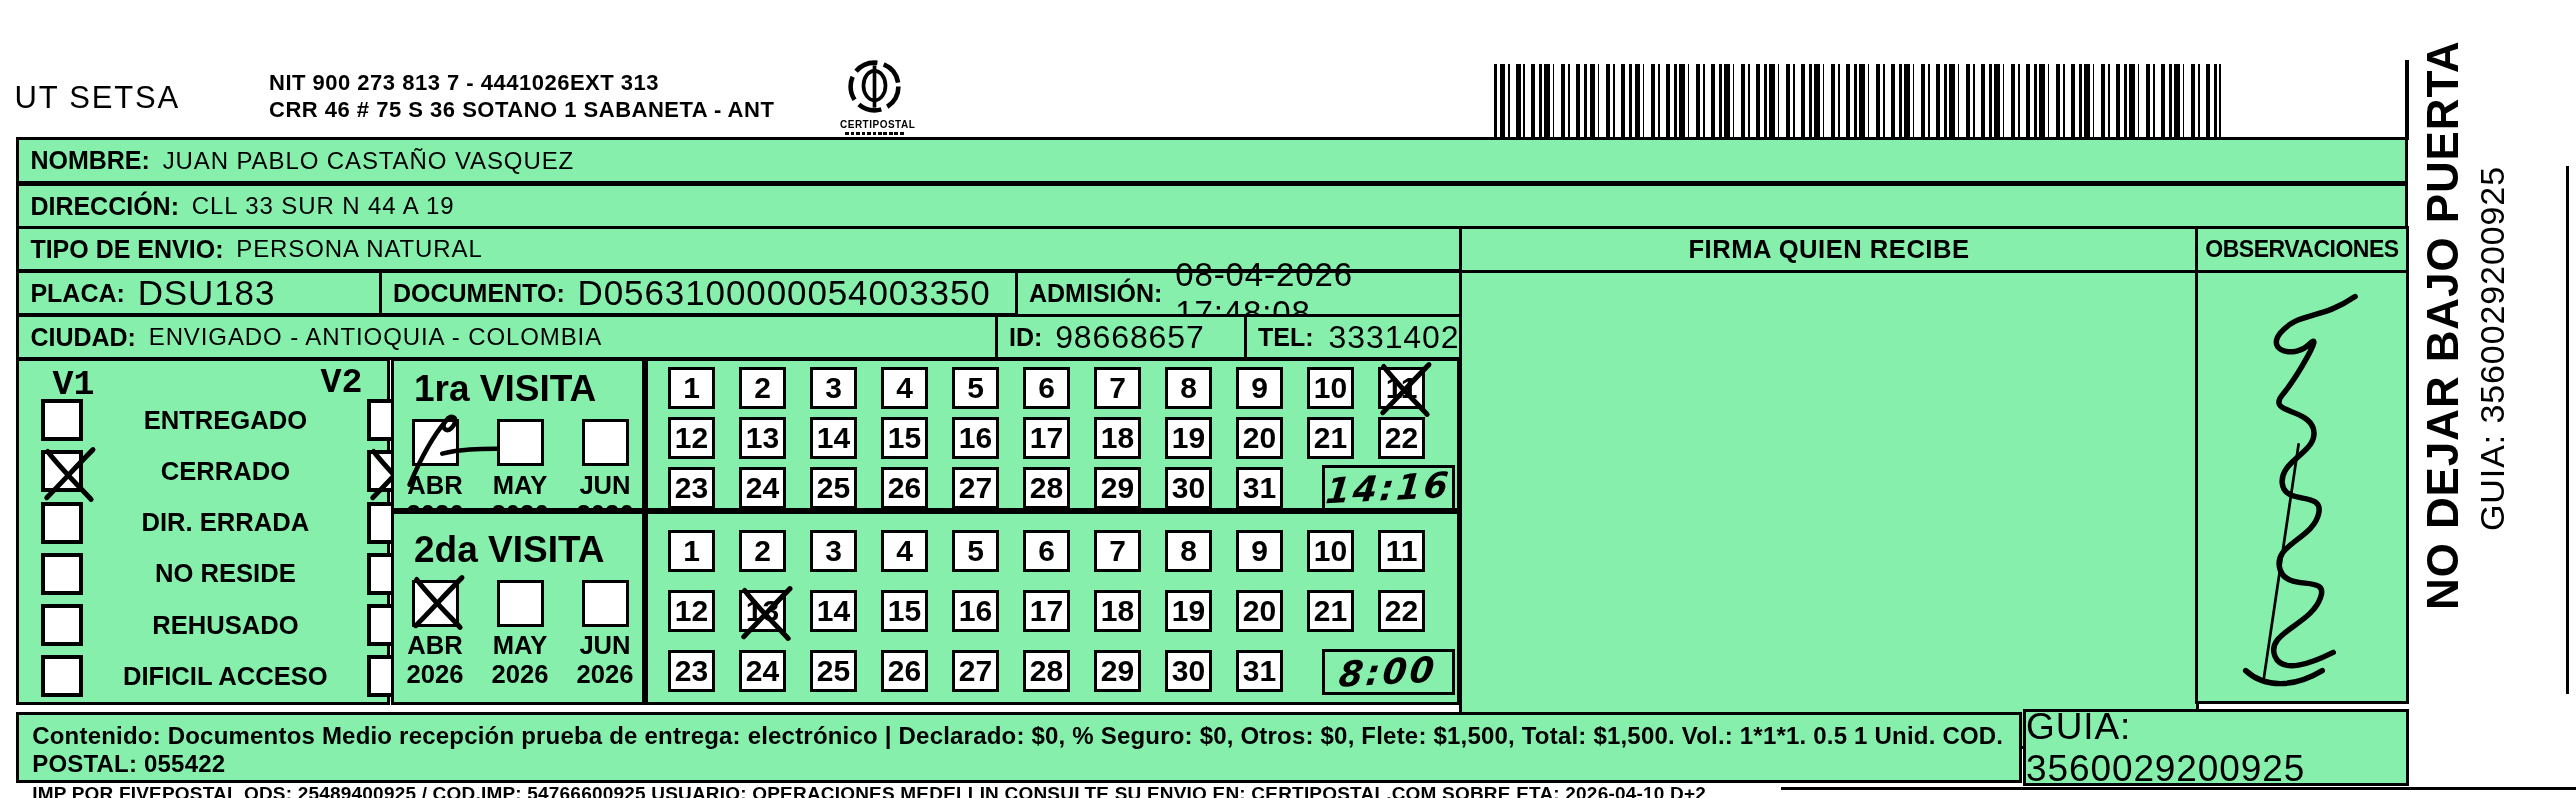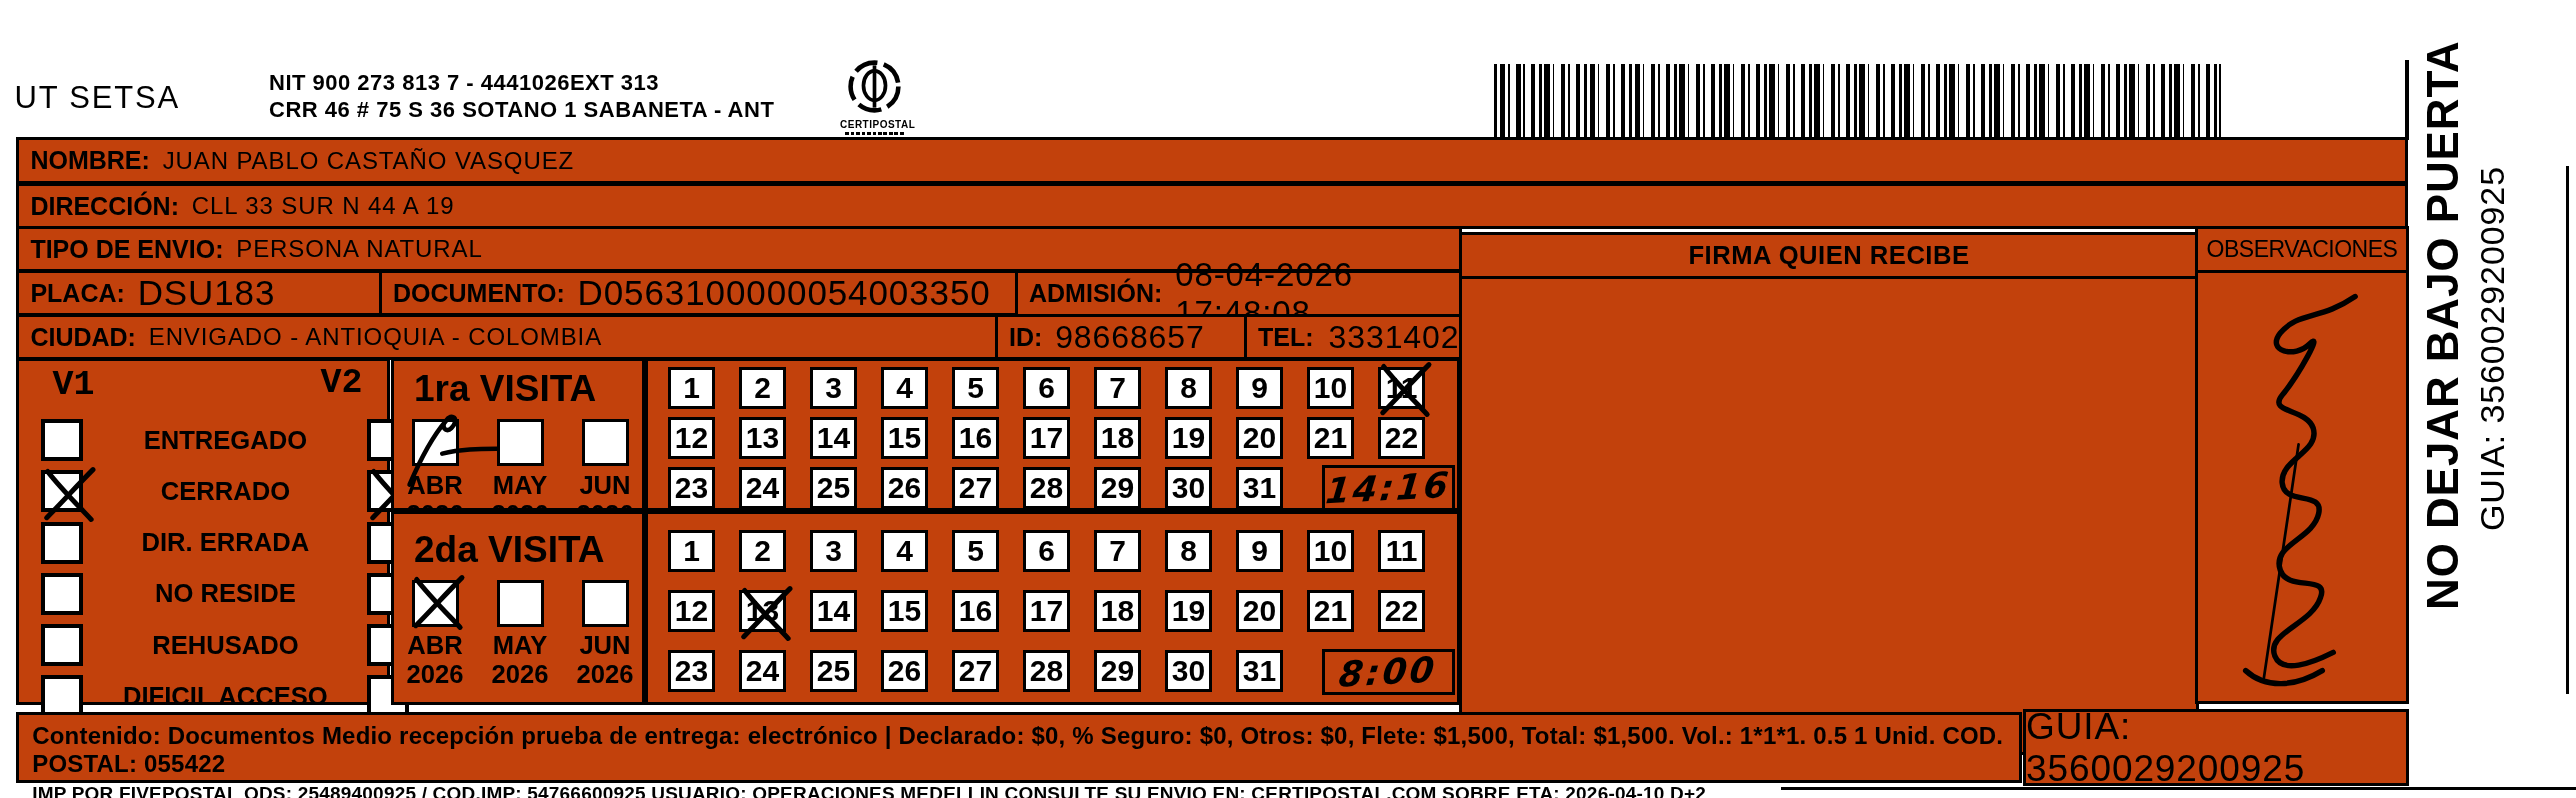--- a/index.html
+++ b/index.html
@@ -2,21 +2,21 @@
 <html style="font-size:14.6px"><head>
 <meta charset="utf-8">
 <style>
   * { margin:0; padding:0; box-sizing:border-box; }
   html,body { background:#e8e8e8; }
   .doc {
     position:relative; width:2576px; height:798px; background:#fff; color:#000;
     font-family:"Liberation Sans", sans-serif; overflow:hidden;
   }
   .abs { position:absolute; }
-  .bx { position:absolute; border:3.7px solid #000; background:#c2410c; }
+  .bx { position:absolute; border:3.7px solid #000; background:#86efac; }
   .lbl { font-weight:700; font-size:25px; letter-spacing:0px; }
   .val { font-size:35px; font-weight:400; letter-spacing:0.9px; }
   .val-lg { font-size:24px; font-weight:400; letter-spacing:0.9px; }
   .rowline { display:flex; align-items:center; padding-left:11px; gap:12.8px; }
 
   
   .company { left:14.6px; top:80px; font-size:31px; letter-spacing:1.8px; }
   .nitblock { left:269px; top:69px; font-size:22px; font-weight:700; line-height:27px; letter-spacing:0.5px; }
   .logo { left:840px; top:58px; width:69px; text-align:center; }
   .logo-caption { font-size:10px; font-weight:700; letter-spacing:0.5px; margin-top:0.9px; }
@@ -26,21 +26,21 @@
   .carrier-l1 { font-size:26.5px; font-weight:700; letter-spacing:0.5px; }
   .carrier-l2 { font-size:20px; font-weight:700; margin-top:7.3px; letter-spacing:0.3px; }
   .barcode { left:1494px; top:64px; width:727px; height:77px;
     background:repeating-linear-gradient(90deg,
       #000 0 2.7px, #fff 2.7px 5.5px, #000 5.5px 11px, #fff 11px 13.7px,
       #000 13.7px 15.5px, #fff 15.5px 22px, #000 22px 26.5px, #fff 26.5px 29px,
       #000 29px 31px, #fff 31px 37px, #000 37px 41px, #fff 41px 45px); }
 
   
   .vhdr { font-size:35px; font-weight:700;font-family:Liberation Mono, monospace; }
-  .status-rows { position:absolute; left:22px; top:37px; width:368px;margin-top:20px; }
+  .status-rows { position:absolute; left:22px; top:37px; width:368px; }
   .status-row { display:flex; align-items:center; height:44px; margin-bottom:7.3px; }
   .cb { position:relative; width:42px; height:42px; border:4.6px solid #000; flex:0 0 auto; background:#fff; }
   .status-label { flex:1; text-align:center; font-size:25.6px; font-weight:700; }
 
   
   .visit-title { font-size:37px; font-weight:700; padding:7.3px 0 0 20px; }
   .visit2 .visit-title { padding-top:14.6px; }
   .months { display:flex; gap:27px; padding-left:12px; margin-top:9px; }
   .month-cell { display:flex; flex-direction:column; align-items:center; width:58px; }
   .month-cb { position:relative; width:47px; height:47px; border:3.7px solid #000; background:#fff; }
@@ -64,21 +64,21 @@
   .xmark { position:absolute; left:-5.5px; top:-8.2px; width:57px; height:58px; overflow:visible; }
   .xmark path, .slashmark path, .sig path { stroke:#000; fill:none; stroke-linecap:round; }
   .xmark path { stroke-width:5.5px; }
   .slashmark { position:absolute; left:-11px; top:-12.8px; width:142px; height:80px; overflow:visible; }
   .slashmark path { stroke-width:5px; }
   .sig path { stroke-width:6px; }
 
   
   .col-header { height:44px; border-bottom:3.7px solid #000; display:flex; align-items:center; justify-content:center; }
   .firma-hdr { font-size:25.6px; font-weight:700; letter-spacing:0.5px; }
-  .obs-hdr { font-size:23px; font-weight:400; letter-spacing:-0.5px; }
+  .obs-hdr { font-size:23px; font-weight:700; letter-spacing:-0.5px; }
 
   
   .vert { position:absolute; transform-origin:0 0; transform:rotate(-90deg); white-space:nowrap; }
   .vert-warning { font-size:44px; font-weight:700; letter-spacing:0.9px; }
   .vert-guia { font-size:34px; font-weight:400; letter-spacing:0.9px; }
 
   
   .footer-box { padding:7.3px 0 0 12.8px; }
   .footer-l1 { font-size:24px; font-weight:700; letter-spacing:0.2px; }
   .footer-l2 { font-size:19px; font-weight:700; margin-top:4.6px; letter-spacing:0.2px; }
@@ -458,21 +458,21 @@
         </div>
         <div class="day-cell">
           <span class="day-num">31</span>
         </div>
         <div class="time-box">
           <span class="handwriting">8:00</span>
         </div>
       </div>
     </div>
 
-  <div class="bx" style="left:1459px;top:232px;width:740px;height:523px">
+  <div class="bx" style="left:1459px;top:226px;width:740px;height:523px">
     <div class="col-header firma-hdr">FIRMA QUIEN RECIBE</div>
   </div>
   <div class="bx" style="left:2195px;top:226px;width:214px;height:478px">
     <div class="col-header obs-hdr">OBSERVACIONES</div>
     <svg class="sig abs" style="left:12.8px;top:51px" width="187" height="420" viewBox="0 0 205 460">
       <path d="M158 18 C120 44 96 34 76 58 C60 78 92 86 108 70 C124 54 96 104 78 126 C62 146 104 140 112 162 C120 188 76 196 78 222 C80 248 124 230 118 256 C112 284 66 290 76 318 C84 342 130 322 120 348 C110 378 60 386 70 412 C78 432 110 420 134 408"></path>
       <path d="M96 180 L58 436" style="stroke-width:3px"></path>
       <path d="M38 428 C60 448 92 446 122 428"></path>
     </svg>
   </div>

